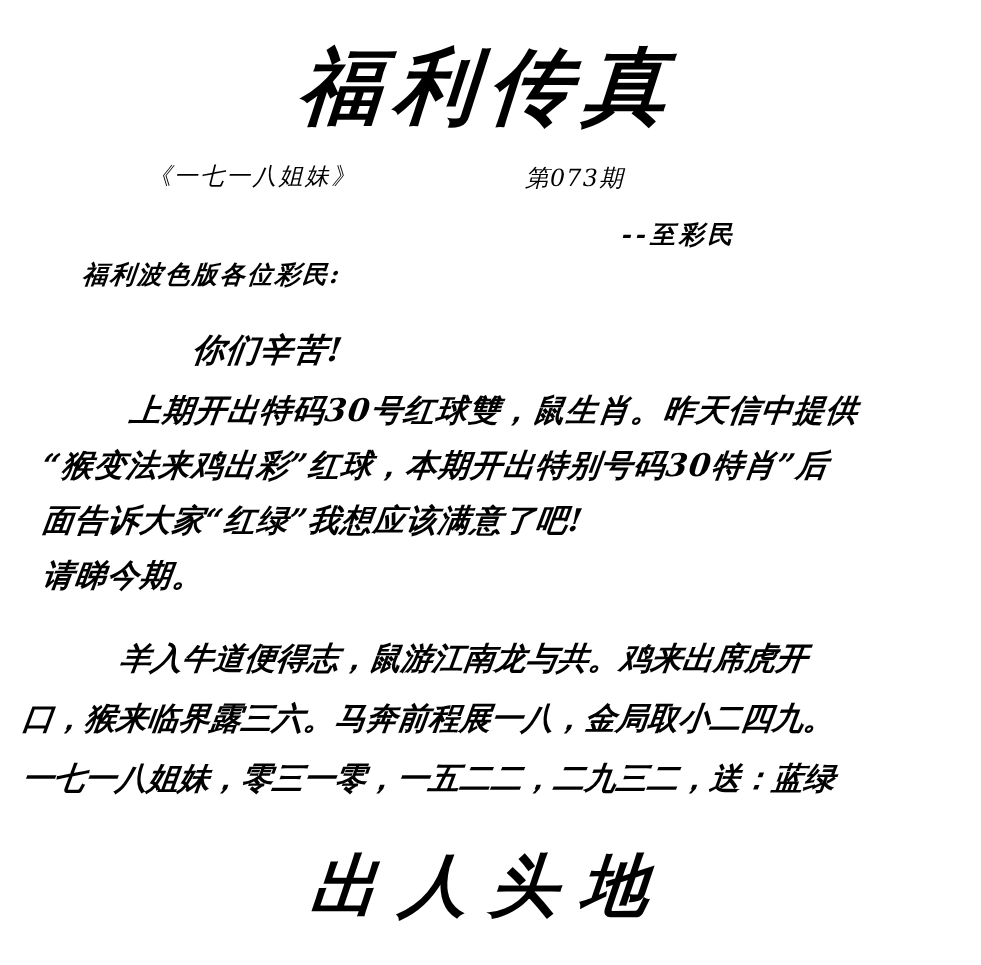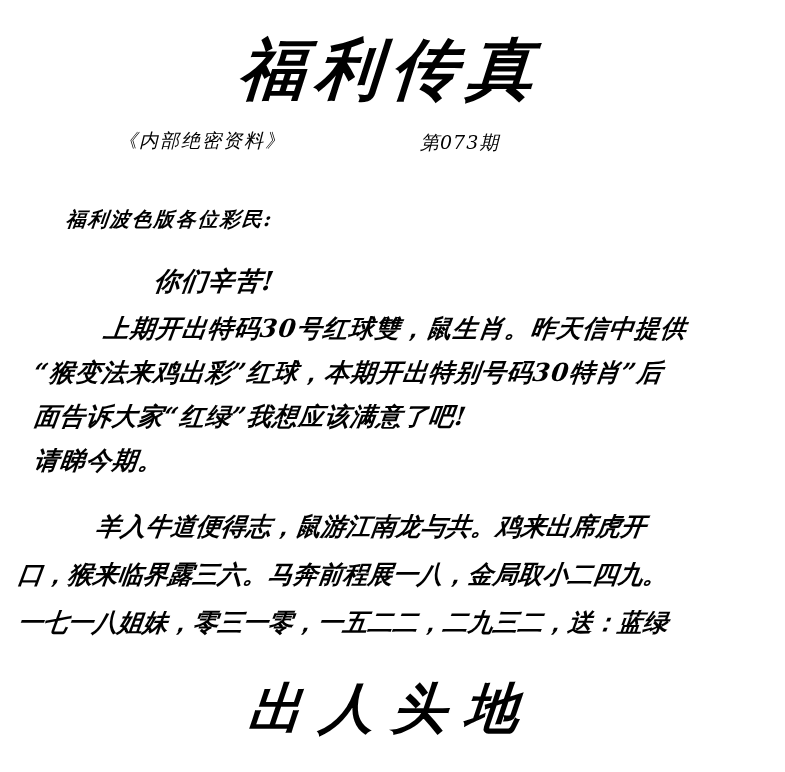--- a/index.html
+++ b/index.html
@@ -137,22 +137,23 @@
   }
 </style>
 </head>
 <body>
 
 <div class="page">
 
   <div class="masthead">福利传真</div>
 
   <div class="subheader">
-    <div class="secret-note">《内部绝密资料》</div>
+    <div class="secret-note">《一七一八姐妹》</div>
     <div class="issue-no">第073期</div>
+    <div class="addressee">--至彩民</div>
   </div>
 
   <div class="salutation">福利波色版各位彩民:</div>
 
   <div class="body-block">
     <div class="line greet-line">你们辛苦!</div>
     <div class="line indent-1">上期开出特码30号红球雙，鼠生肖。昨天信中提供</div>
     <div class="line indent-3">“猴变法来鸡出彩”红球，本期开出特别号码30特肖”后</div>
     <div class="line indent-3">面告诉大家“红绿”我想应该满意了吧!</div>
     <div class="line indent-3">请睇今期。</div>

